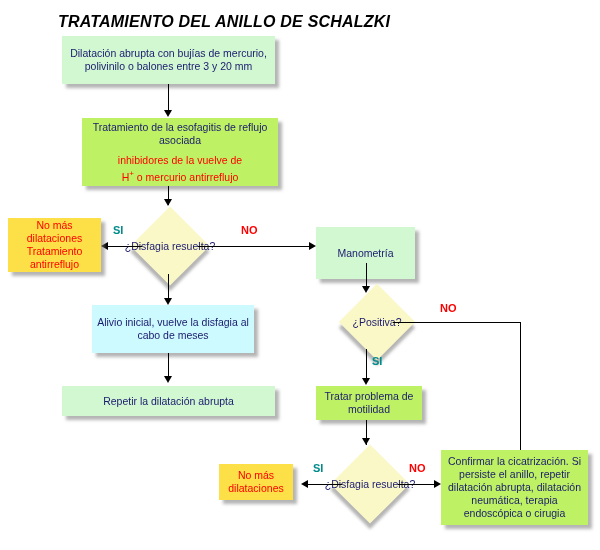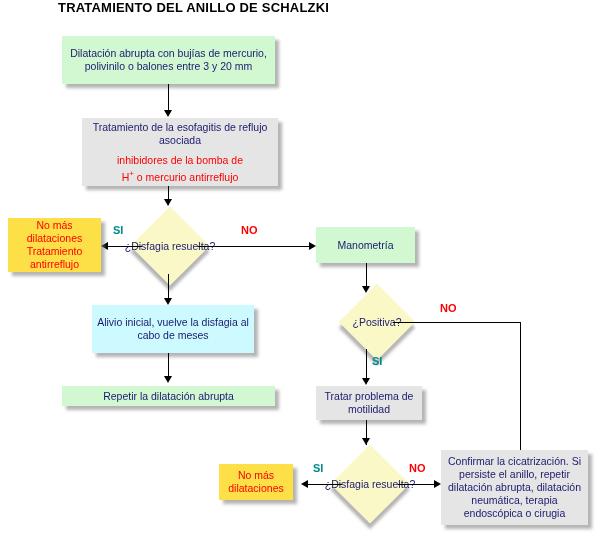--- a/index.html
+++ b/index.html
@@ -12,44 +12,45 @@
     width: 600px;
     height: 550px;
     background: #ffffff;
     font-family: "Liberation Sans", sans-serif;
     overflow: hidden;
   }
   
   .title {
     position: absolute;
     left: 58px;
-    top: 0;
-    font-size: 13px;
+    top: 13px;
+    font-size: 16px;
     font-weight: bold;
     color: #000000;
     letter-spacing: 0.2px;
     white-space: nowrap;
+    font-style: italic;
   }
   
   .node {
     position: absolute;
     box-sizing: border-box;
     display: flex;
     flex-direction: column;
     align-items: center;
     justify-content: center;
     text-align: center;
     font-size: 10.5px;
     line-height: 13px;
     color: #1a1a6e;
     padding: 2px 4px;
     box-shadow: 4px 4px 3px rgba(120,120,120,0.55);
   }
   .node.green  { background: #d2f8d2; }
-  .node.pink   { background: #e5e5e5; }
+  .node.pink   { background: #bef264; }
   .node.cyan   { background: #ccfaff; }
   .node.gray   { background: #fde047; color: #ff0000; justify-content: center; }
   .node .sub {
     color: #ff0000;
     margin-top: 7px;
     line-height: 13px;
   }
   .node .sup { font-size: 8px; vertical-align: super; }
 
   
@@ -122,21 +123,21 @@
   <div class="node green" style="left:62px; top:36px; width:213px; height:48px;">
     <span>Dilatación abrupta con bujías de mercurio, polivinilo o balones entre 3 y 20 mm</span>
   </div>
 
   <div class="line v" style="left:168px; top:84px; height:28px;"></div>
   <div class="arrow down" style="left:164px; top:110px;"></div>
 
   <div class="node pink" style="left:82px; top:118px; width:196px; height:68px;">
     <span>Tratamiento de la esofagitis de reflujo asociada</span>
     <span class="sub">
-      <span>inhibidores de la bomba de</span><br>
+      <span>inhibidores de la vuelve de</span><br>
       <span>H</span><span class="sup">+</span><span> o mercurio antirreflujo</span>
     </span>
   </div>
 
   <div class="line v" style="left:168px; top:186px; height:19px;"></div>
   <div class="arrow down" style="left:164px; top:199px;"></div>
 
   <div class="diamond-wrap" style="left:142px; top:218px; width:56px; height:56px;">
     <div class="diamond-shape"></div>
     <div class="diamond-label" style="left:-22px; width:100px;">¿Disfagia resuelta?</div>
@@ -147,35 +148,35 @@
   <div class="blabel si" style="left:113px; top:224px;">SI</div>
 
   <div class="node gray" style="left:8px; top:218px; width:93px; height:54px;">
     <span>No más dilataciones Tratamiento antirreflujo</span>
   </div>
 
   <div class="line h" style="left:198px; top:246px; width:111px;"></div>
   <div class="arrow right" style="left:309px; top:242px;"></div>
   <div class="blabel no" style="left:241px; top:224px;">NO</div>
 
-  <div class="node green" style="left:316px; top:227px; width:99px; height:36px;">
+  <div class="node green" style="left:316px; top:227px; width:99px; height:52px;">
     <span>Manometría</span>
   </div>
 
   <div class="line v" style="left:168px; top:274px; height:28px;"></div>
   <div class="arrow down" style="left:164px; top:298px;"></div>
 
   <div class="node cyan" style="left:92px; top:305px; width:162px; height:48px;">
     <span>Alivio inicial, vuelve la disfagia al cabo de meses</span>
   </div>
 
   <div class="line v" style="left:168px; top:353px; height:28px;"></div>
   <div class="arrow down" style="left:164px; top:376px;"></div>
 
-  <div class="node green" style="left:62px; top:386px; width:213px; height:20px;">
+  <div class="node green" style="left:62px; top:386px; width:213px; height:30px;">
     <span>Repetir la dilatación abrupta</span>
   </div>
 
   <div class="line v" style="left:366px; top:263px; height:28px;"></div>
   <div class="arrow down" style="left:362px; top:286px;"></div>
 
   <div class="diamond-wrap" style="left:350px; top:295px; width:54px; height:54px;">
     <div class="diamond-shape"></div>
     <div class="diamond-label" style="left:-18px; width:90px;">¿Positiva?</div>
   </div>

